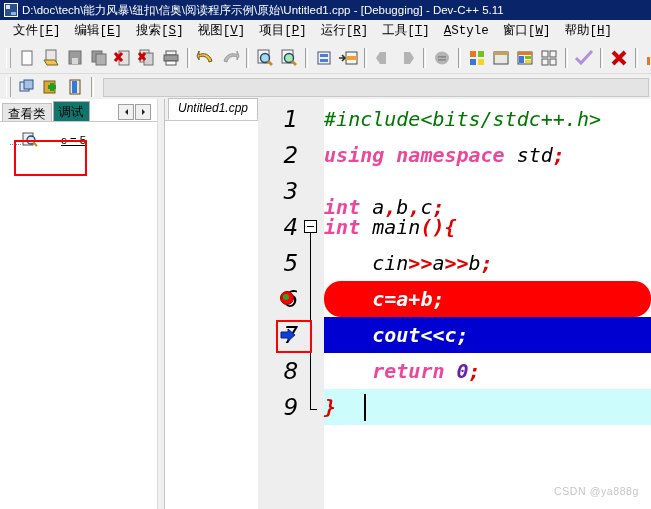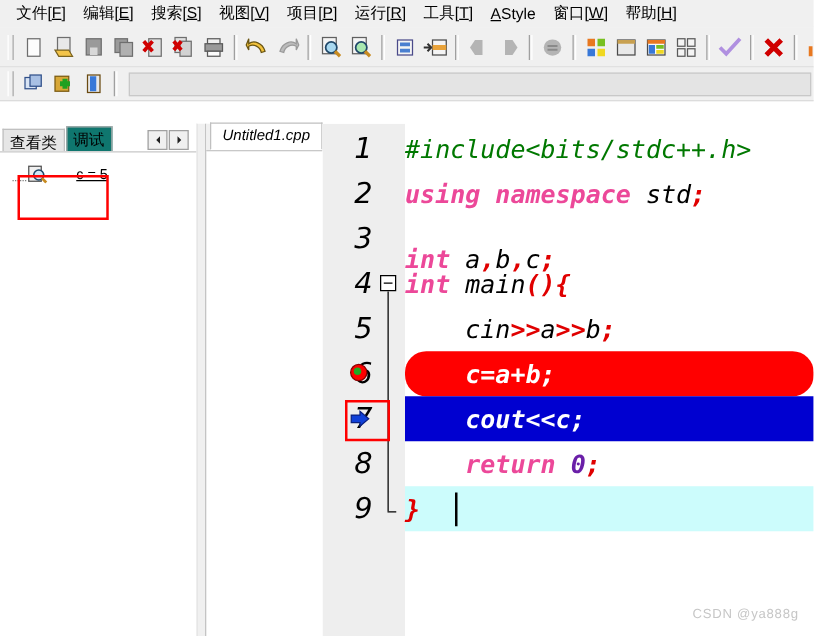--- a/index.html
+++ b/index.html
@@ -29,21 +29,21 @@
     background:#8fb2e0;
   }
   .title-text{overflow:hidden;text-overflow:ellipsis;letter-spacing:0px;}
 
   
   .menubar{
     height:21px;background:#f0f0f0;display:flex;align-items:center;
     padding-left:6px;font-size:12.5px;color:#000000;border-bottom:1px solid #f0f0f0;
   }
   .menu-item{
-    padding:14px 7px;white-space:nowrap;cursor:default;
+    padding:14px 7px;white-space:nowrap;cursor:default;font-family:Liberation Mono, monospace;
   }
   .menu-item .acc{text-decoration:underline;}
 
   
   .toolbar{
     background:#f0f0f0;display:flex;align-items:center;
     border-bottom:1px solid #dcdcdc;
   }
   .tb1{height:31px;padding-left:4px;}
   .tb2{height:26px;padding-left:4px;}
@@ -203,20 +203,24 @@
   .watermark{
     position:absolute;right:12px;bottom:12px;font-size:10.5px;color:#c6c6c6;
     letter-spacing:0.6px;
   }
 </style>
 </head>
 <body>
 
 <div id="app">
 
+  <div class="titlebar">
+    <div class="title-icon"></div>
+    <div class="title-text">D:\doc\tech\能力风暴\纽扣\信奥\阅读程序示例\原始\Untitled1.cpp - [Debugging] - Dev-C++ 5.11</div>
+  </div>
 
   <div class="menubar" id="menubar">
       <div class="menu-item">文件[<span class="acc">F</span>]</div>
       <div class="menu-item">编辑[<span class="acc">E</span>]</div>
       <div class="menu-item">搜索[<span class="acc">S</span>]</div>
       <div class="menu-item">视图[<span class="acc">V</span>]</div>
       <div class="menu-item">项目[<span class="acc">P</span>]</div>
       <div class="menu-item">运行[<span class="acc">R</span>]</div>
       <div class="menu-item">工具[<span class="acc">T</span>]</div>
       <div class="menu-item"><span class="acc">A</span>Style</div>

